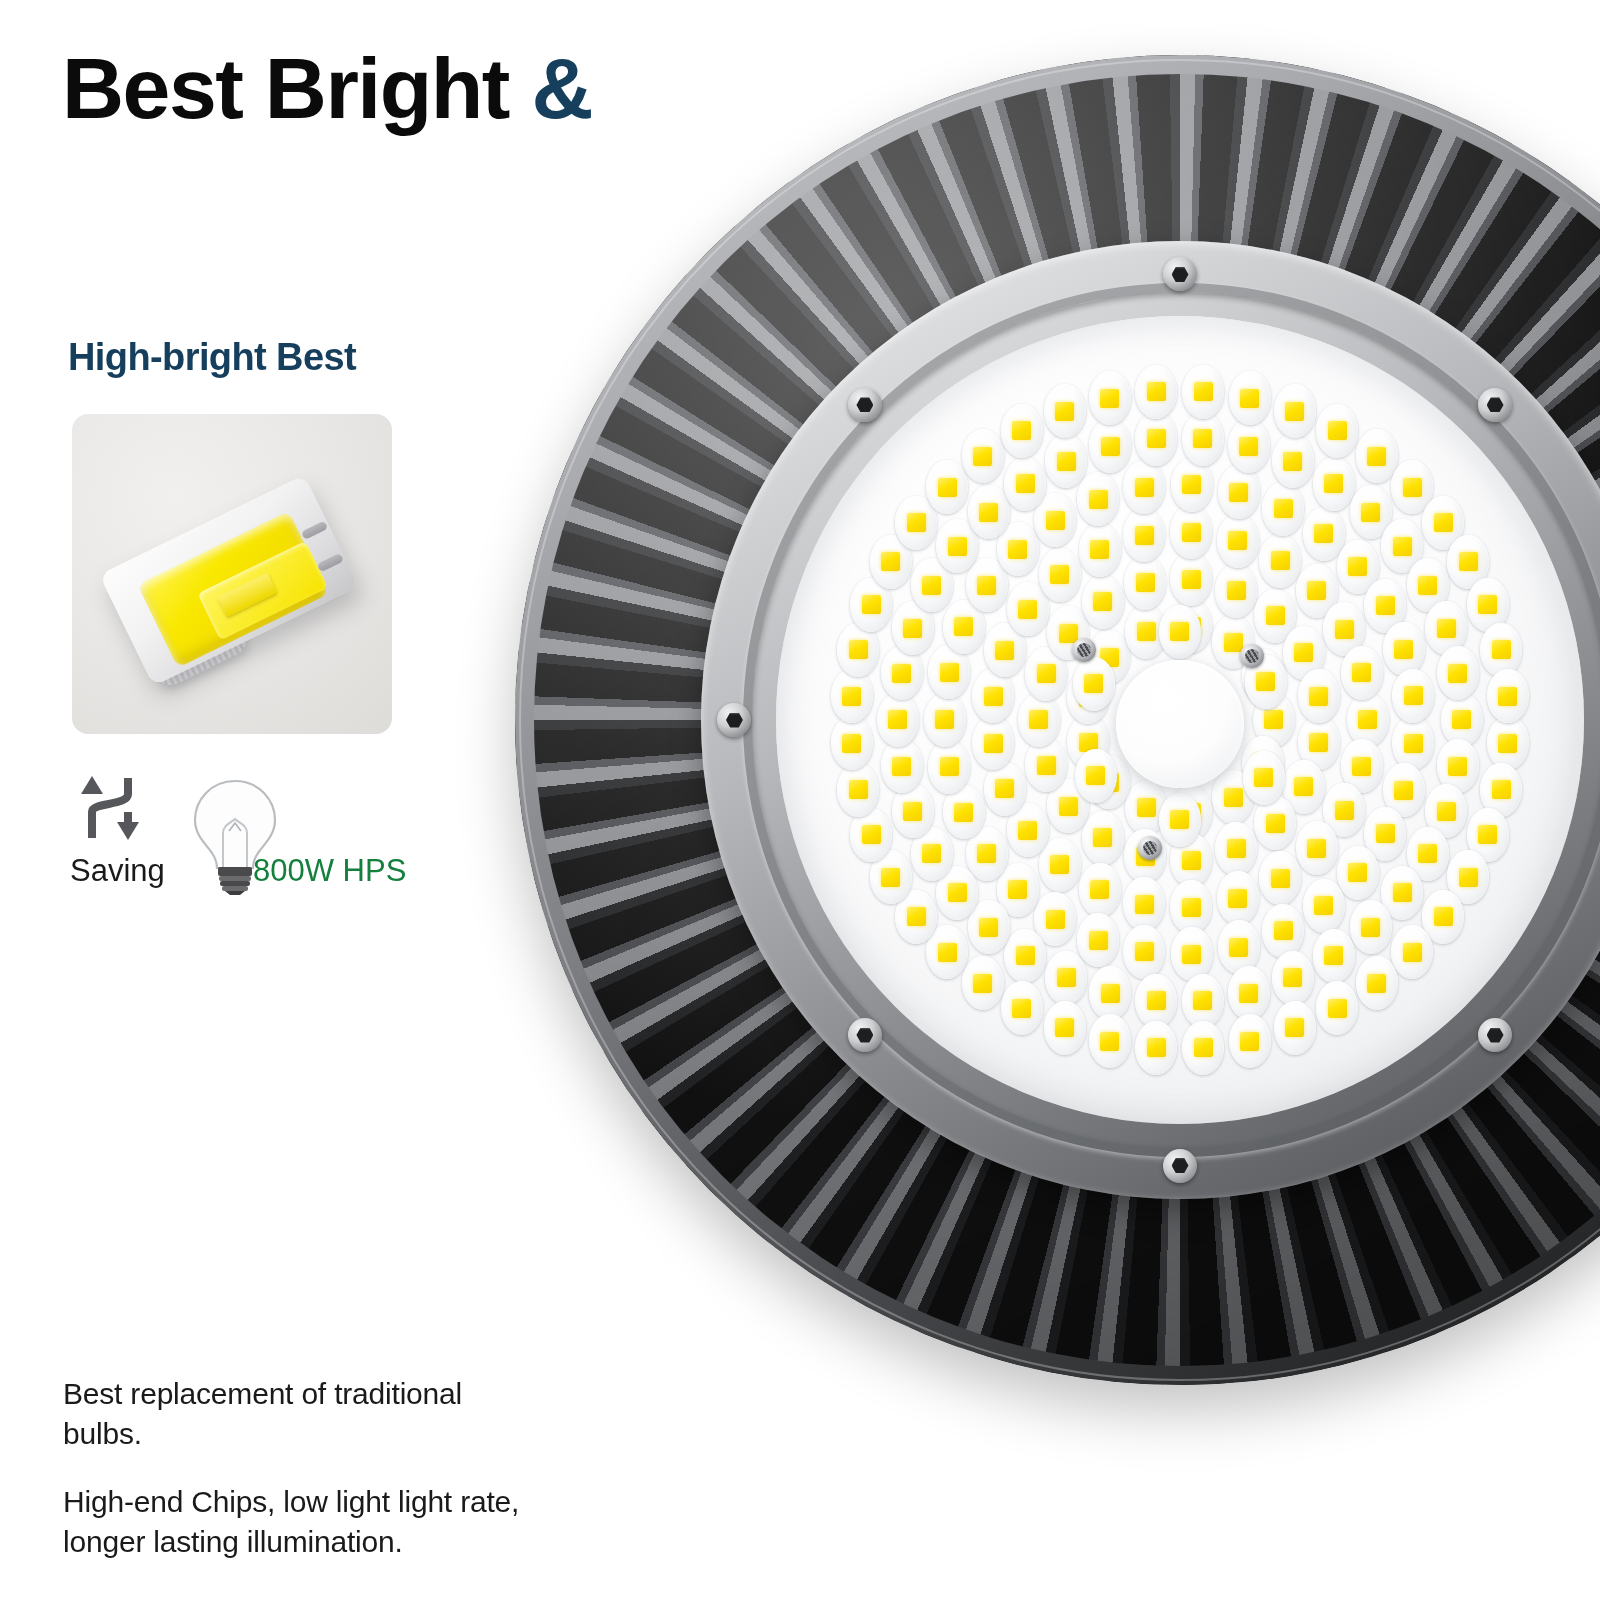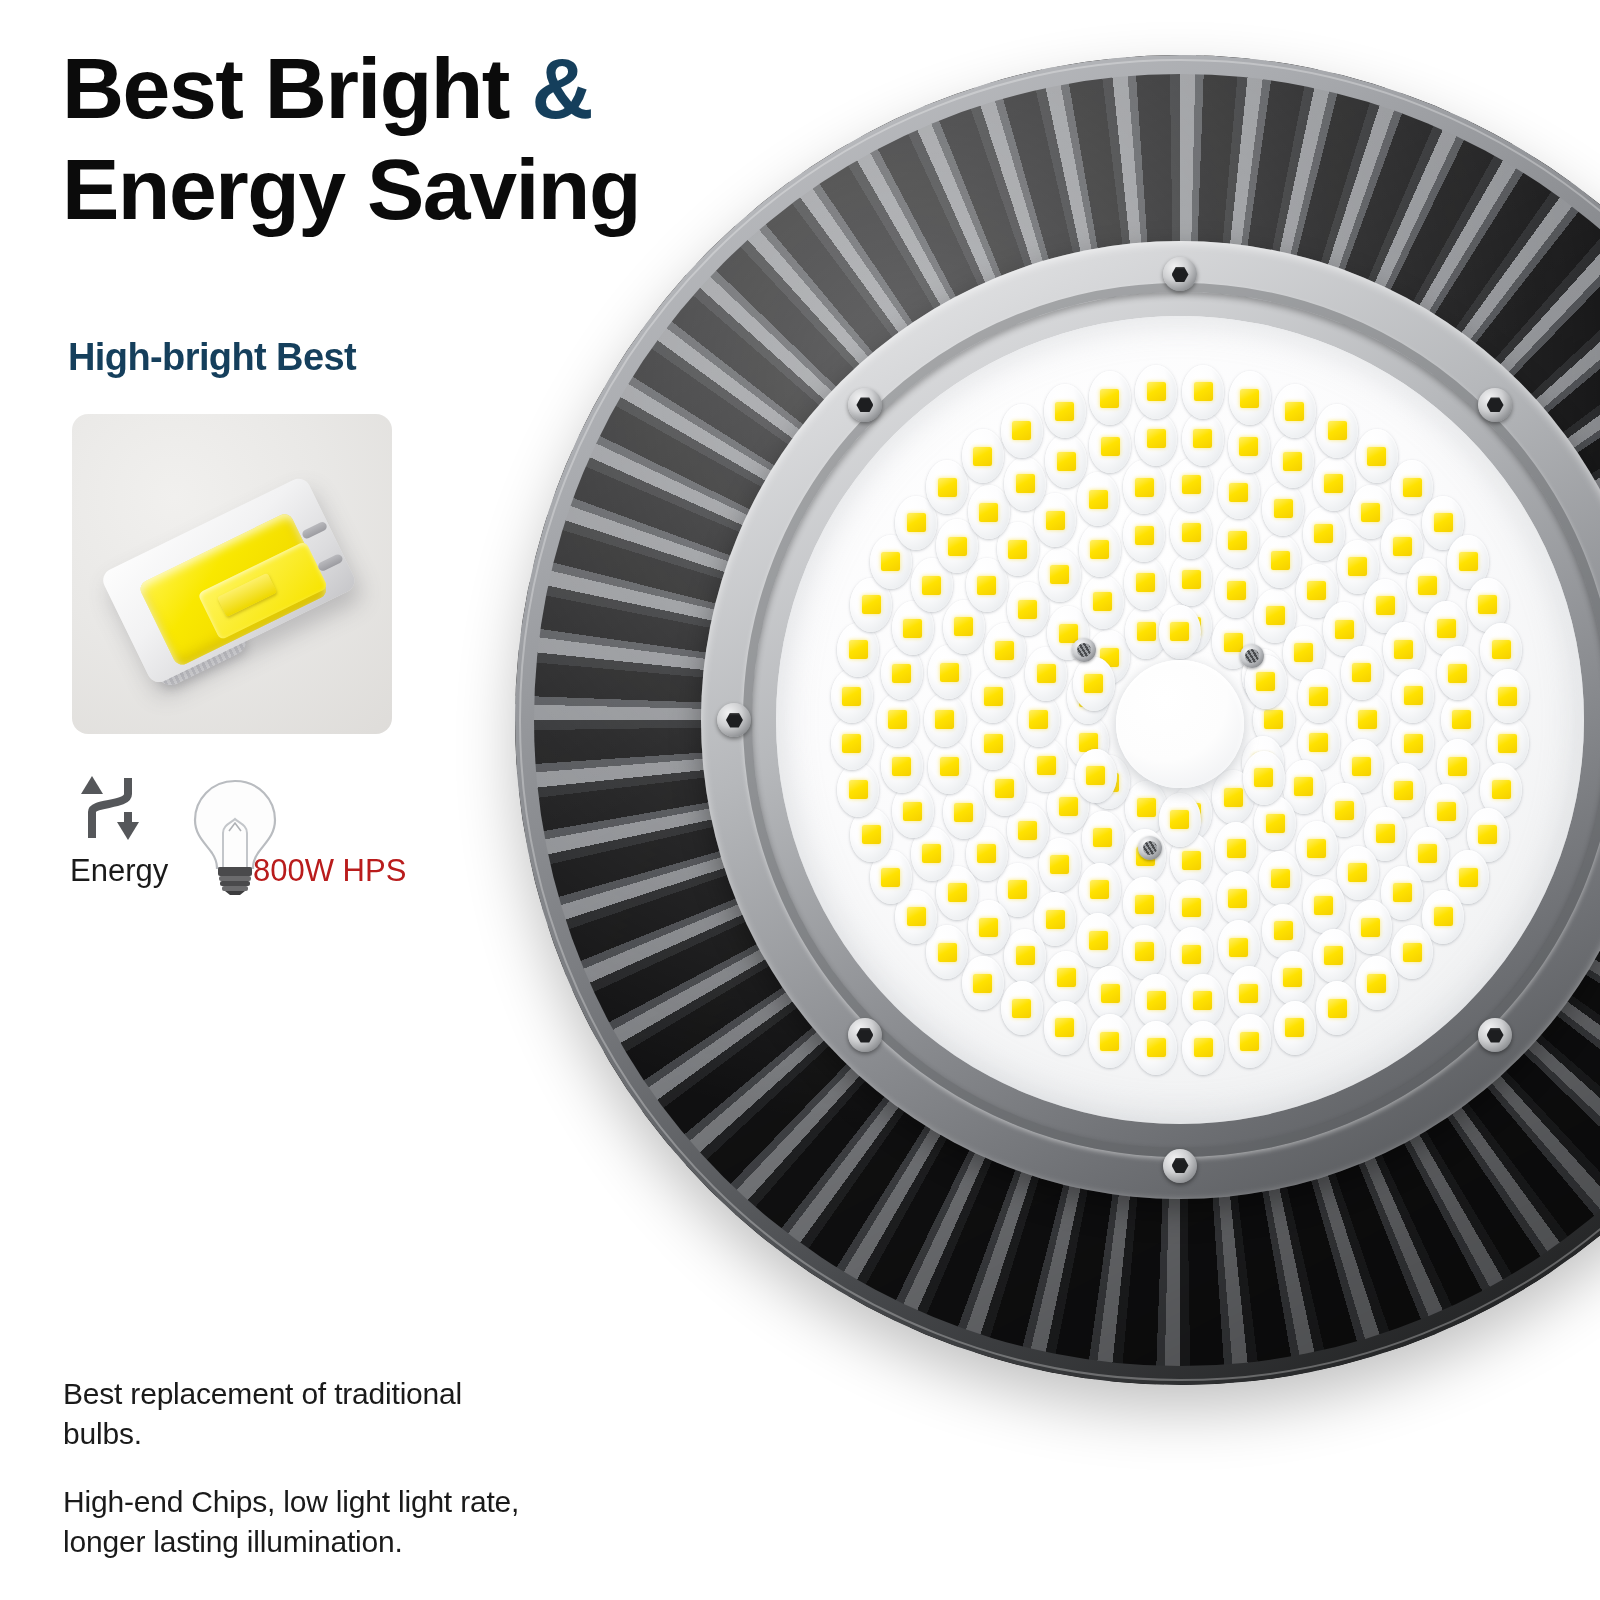--- a/index.html
+++ b/index.html
@@ -95,21 +95,21 @@
 
   
   .swap-icon{ position:absolute; left:78px; top:768px; width:64px; height:74px; }
   .bulb-icon{ position:absolute; left:185px; top:775px; width:100px; height:120px; }
   .replace-label{
     position:absolute; left:70px; top:853px;
     font-size:31px; color:#1a1a1a; white-space:nowrap;
   }
   .hps-label{
     position:absolute; left:253px; top:853px;
-    font-size:31px; color:#b91c1c; white-space:nowrap;
+    font-size:31px; color:#15803d; white-space:nowrap;
   }
 
   
   .copy{
     position:absolute; left:63px;
     font-size:30px; line-height:1.34;
     color:#1a1a1a; letter-spacing:-0.2px;
   }
   .copy.c1{ top:1374px; width:420px; }
   .copy.c2{ top:1482px; width:470px; }
@@ -248,21 +248,20 @@
     border-radius:50%;
     background:radial-gradient(circle at 38% 30%, #ffffff 0%, #fdfdfd 52%, #f2f3f5 78%, #e6e8ea 100%);
     box-shadow:0 4px 14px rgba(160,165,172,0.55), inset 0 3px 7px rgba(255,255,255,0.95);
   }
 </style>
 </head>
 <body>
 
 <h1 class="headline">
   <span>Best Bright </span><span class="amp">&amp;</span>
-  <span class="l2">Energy Saving</span>
 </h1>
 
 <h2 class="subhead">High-bright Best</h2>
 
 <div class="chip-tile">
   <div class="chip-wrap">
     <div class="chip-zener"></div>
     <div class="chip-side"></div>
     <div class="chip-body">
       <div class="chip-phos">
@@ -286,21 +285,21 @@
   <path d="M50 6 C26 6 10 25 10 45 C10 60 20 68 27 78 C31 84 32 88 32 93 L68 93 C68 88 69 84 73 78 C80 68 90 60 90 45 C90 25 74 6 50 6 Z" fill="#fdfdfd" stroke="#b9bcc0" stroke-width="2.2"></path>
   <path d="M38 93 L38 58 C38 50 46 48 50 44 C54 48 62 50 62 58 L62 93" fill="none" stroke="#c3c6ca" stroke-width="2"></path>
   <path d="M44 56 L50 48 L56 56" fill="none" stroke="#aeb1b5" stroke-width="1.6"></path>
   <rect x="33" y="92" width="34" height="9" rx="2" fill="#4a4a4c"></rect>
   <rect x="34" y="101" width="32" height="5" rx="2" fill="#6b6b6d"></rect>
   <rect x="35" y="106" width="30" height="5" rx="2" fill="#4a4a4c"></rect>
   <rect x="37" y="111" width="26" height="5" rx="2" fill="#6b6b6d"></rect>
   <path d="M40 116 L60 116 L55 120 L45 120 Z" fill="#3c3c3e"></path>
 </svg>
 
-<span class="replace-label">Energy</span>
+<span class="replace-label">Saving</span>
 <span class="hps-label">800W HPS</span>
 
 <p class="copy c1">Best replacement of traditional bulbs.</p>
 <p class="copy c2">High-end Chips, low light light rate, longer lasting illumination.</p>
 
 <div class="lamp">
   <div class="lamp-inner">
     <div class="fin-ring"></div>
     <div class="fin-shade"></div>
     <div class="fin-edge"></div>

